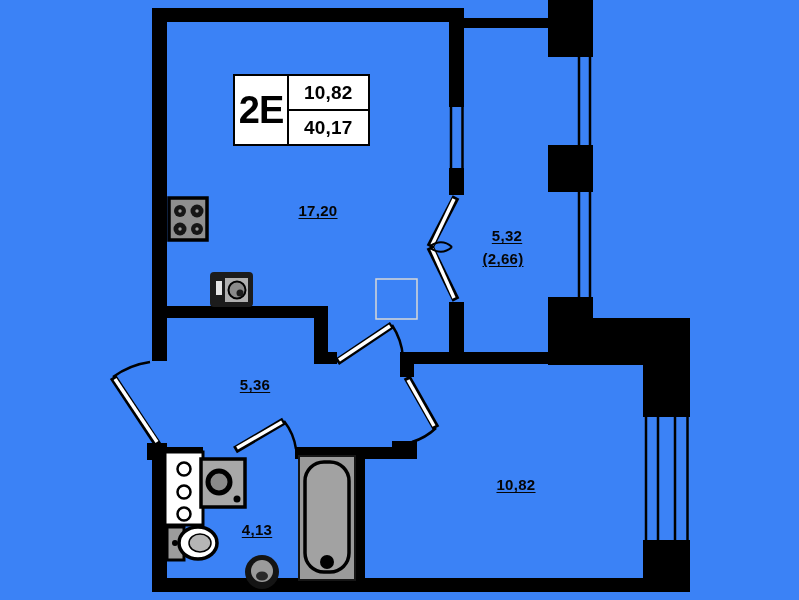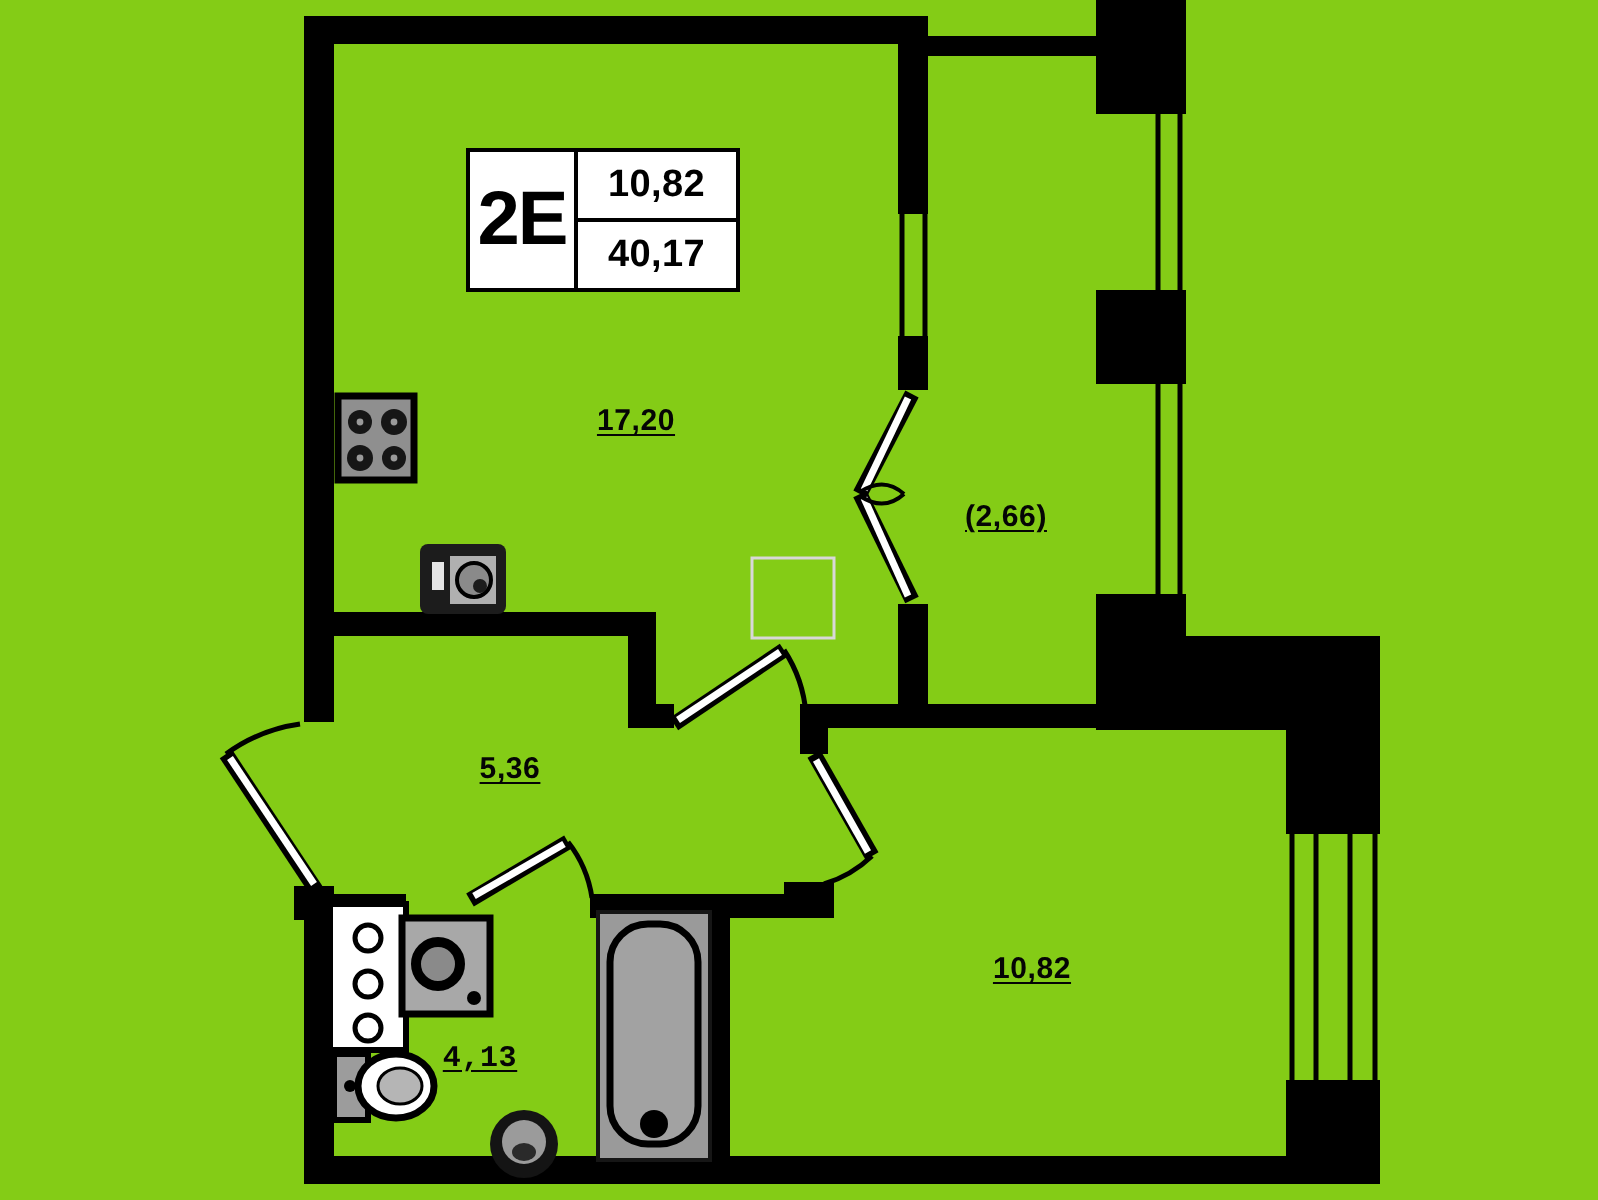--- a/index.html
+++ b/index.html
@@ -1,17 +1,17 @@
 <!DOCTYPE html>
 <html><head>
 <meta charset="utf-8">
 <style>
   html,body{margin:0;padding:0;background:#fff;}
   #stage{
-    position:relative;width:799px;height:600px;background:#84cc16;overflow:hidden;
+    position:relative;width:799px;height:600px;background:#3b82f6;overflow:hidden;
     font-family:"Liberation Sans",sans-serif;color:#000;
   }
   #plan-svg{position:absolute;left:0;top:0;}
   .room-label{
     position:absolute;width:92px;text-align:center;
     font-size:15px;font-weight:600;letter-spacing:.3px;
     text-decoration:underline;text-underline-offset:2px;color:#050505;
   }
   .room-label.no-wrap{white-space:nowrap;}
   
@@ -169,21 +169,22 @@
   <div class="legend">
     <div class="legend-type">2E</div>
     <div class="legend-rows">
       <div class="legend-row">10,82</div>
       <div class="legend-row">40,17</div>
     </div>
   </div>
 
   <div class="room-label" style="left:272px;top:202px;">17,20</div>
 
+  <div class="room-label" style="left:461px;top:227px;">5,32</div>
   <div class="room-label no-wrap" style="left:457px;top:250px;">(2,66)</div>
 
   <div class="room-label" style="left:209px;top:376px;">5,36</div>
 
-  <div class="room-label" style="left:194px;top:521px;font-family:Liberation Mono, monospace;">4,13</div>
+  <div class="room-label" style="left:211px;top:521px;">4,13</div>
 
   <div class="room-label" style="left:470px;top:476px;">10,82</div>
 
 </div>
 
 </body></html>

